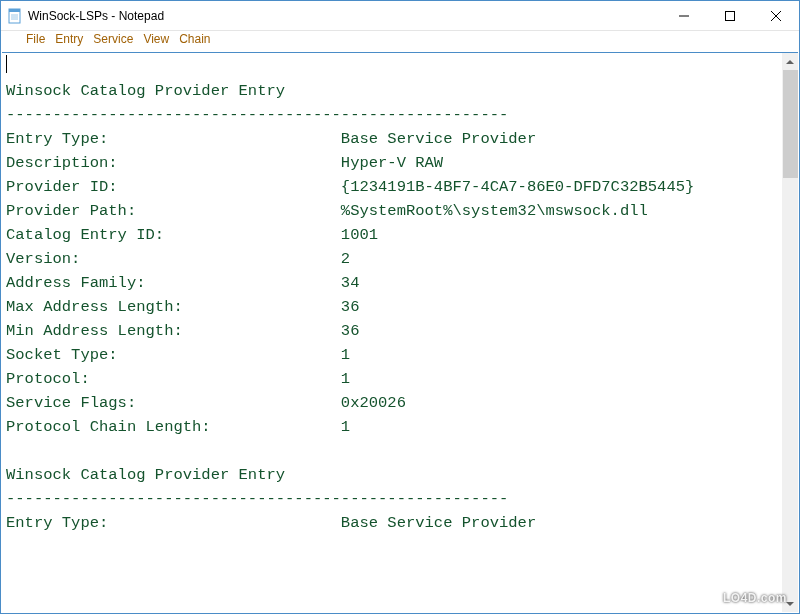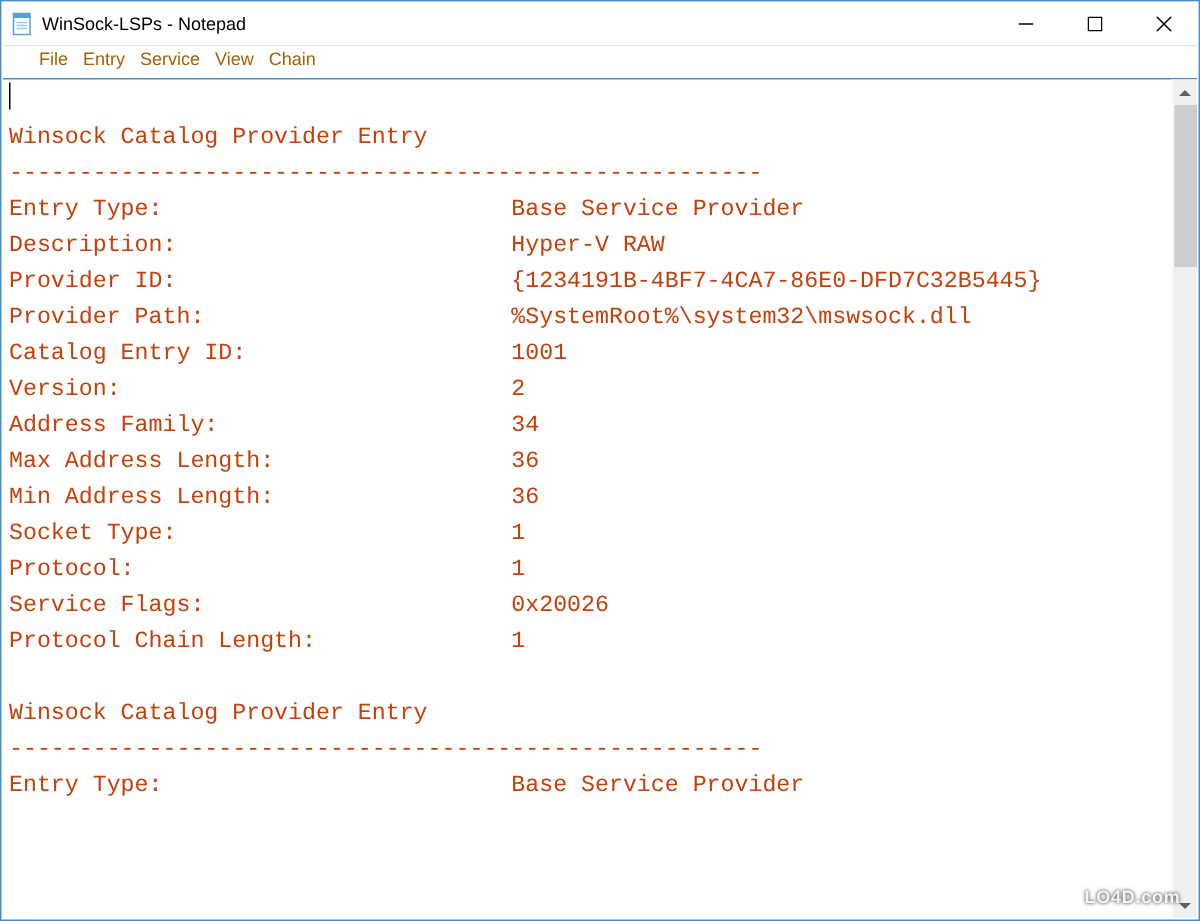--- a/index.html
+++ b/index.html
@@ -79,21 +79,21 @@
     }
     .text-area {
       position: relative;
       width: 100%;
       height: 100%;
       padding: 2px 4px;
       font-family: "Consolas", "Courier New", monospace;
       font-size: 15.5px;
       line-height: 1.55;
       white-space: pre;
-      color: #c2410c;
+      color: #14532d;
       overflow: hidden;
     }
     .caret {
       position: absolute;
       top: 2px;
       left: 4px;
       width: 1px;
       height: 18px;
       background: #000;
     }

